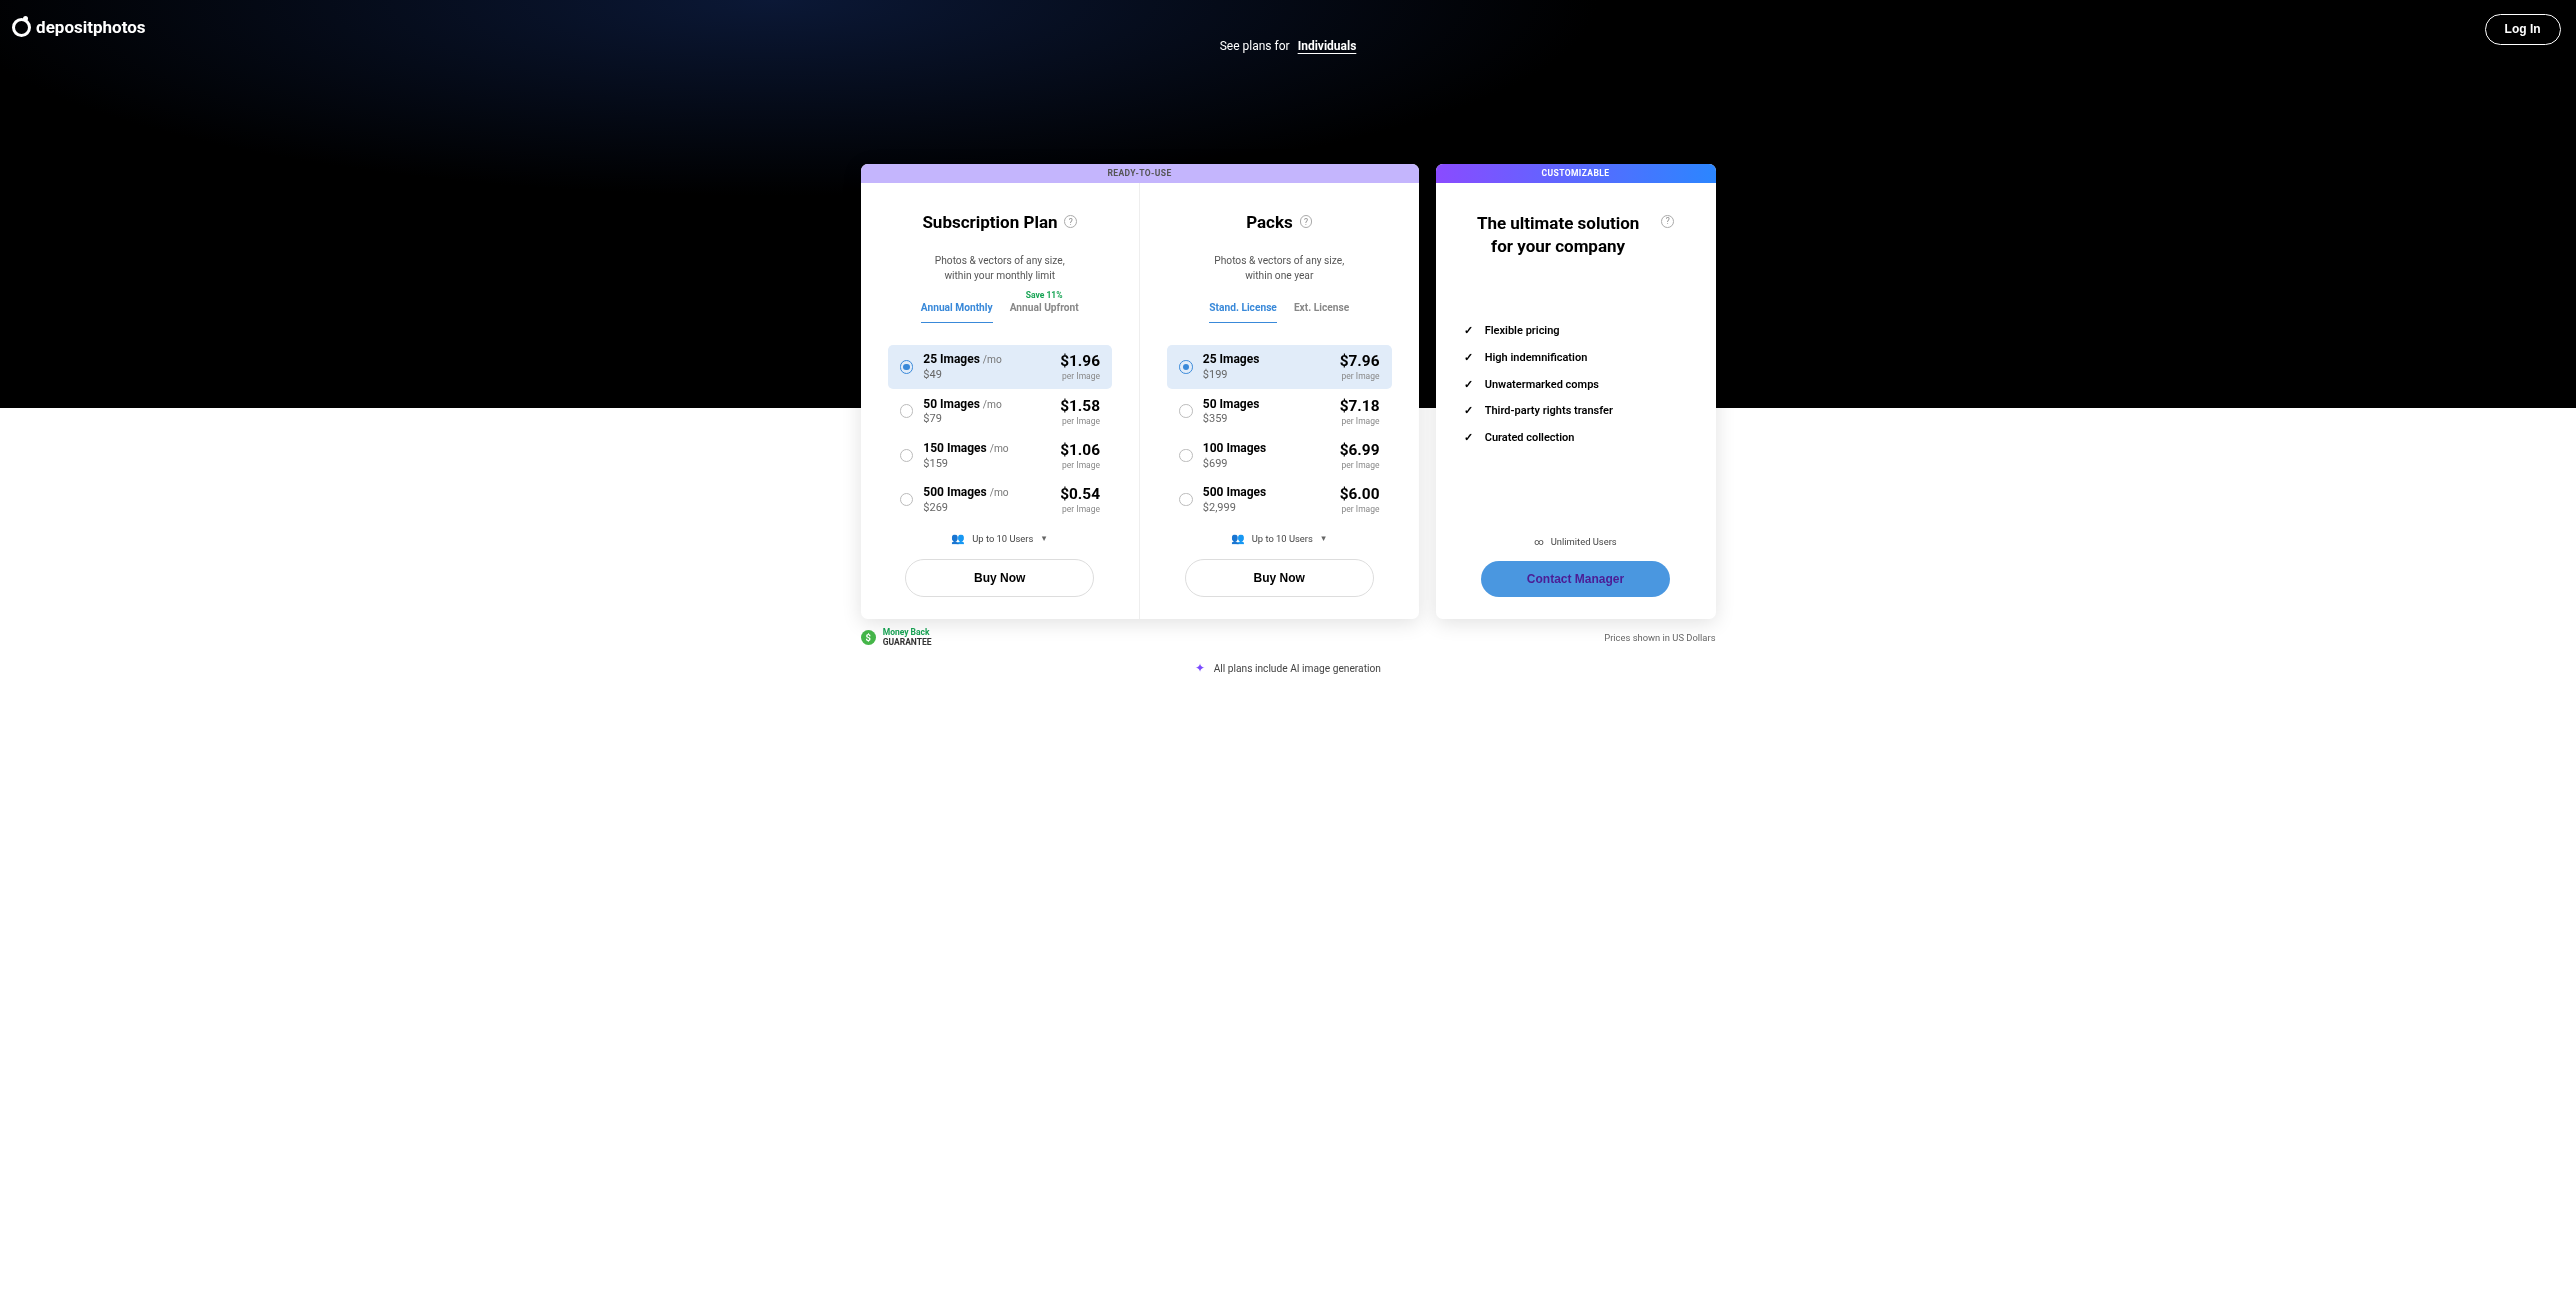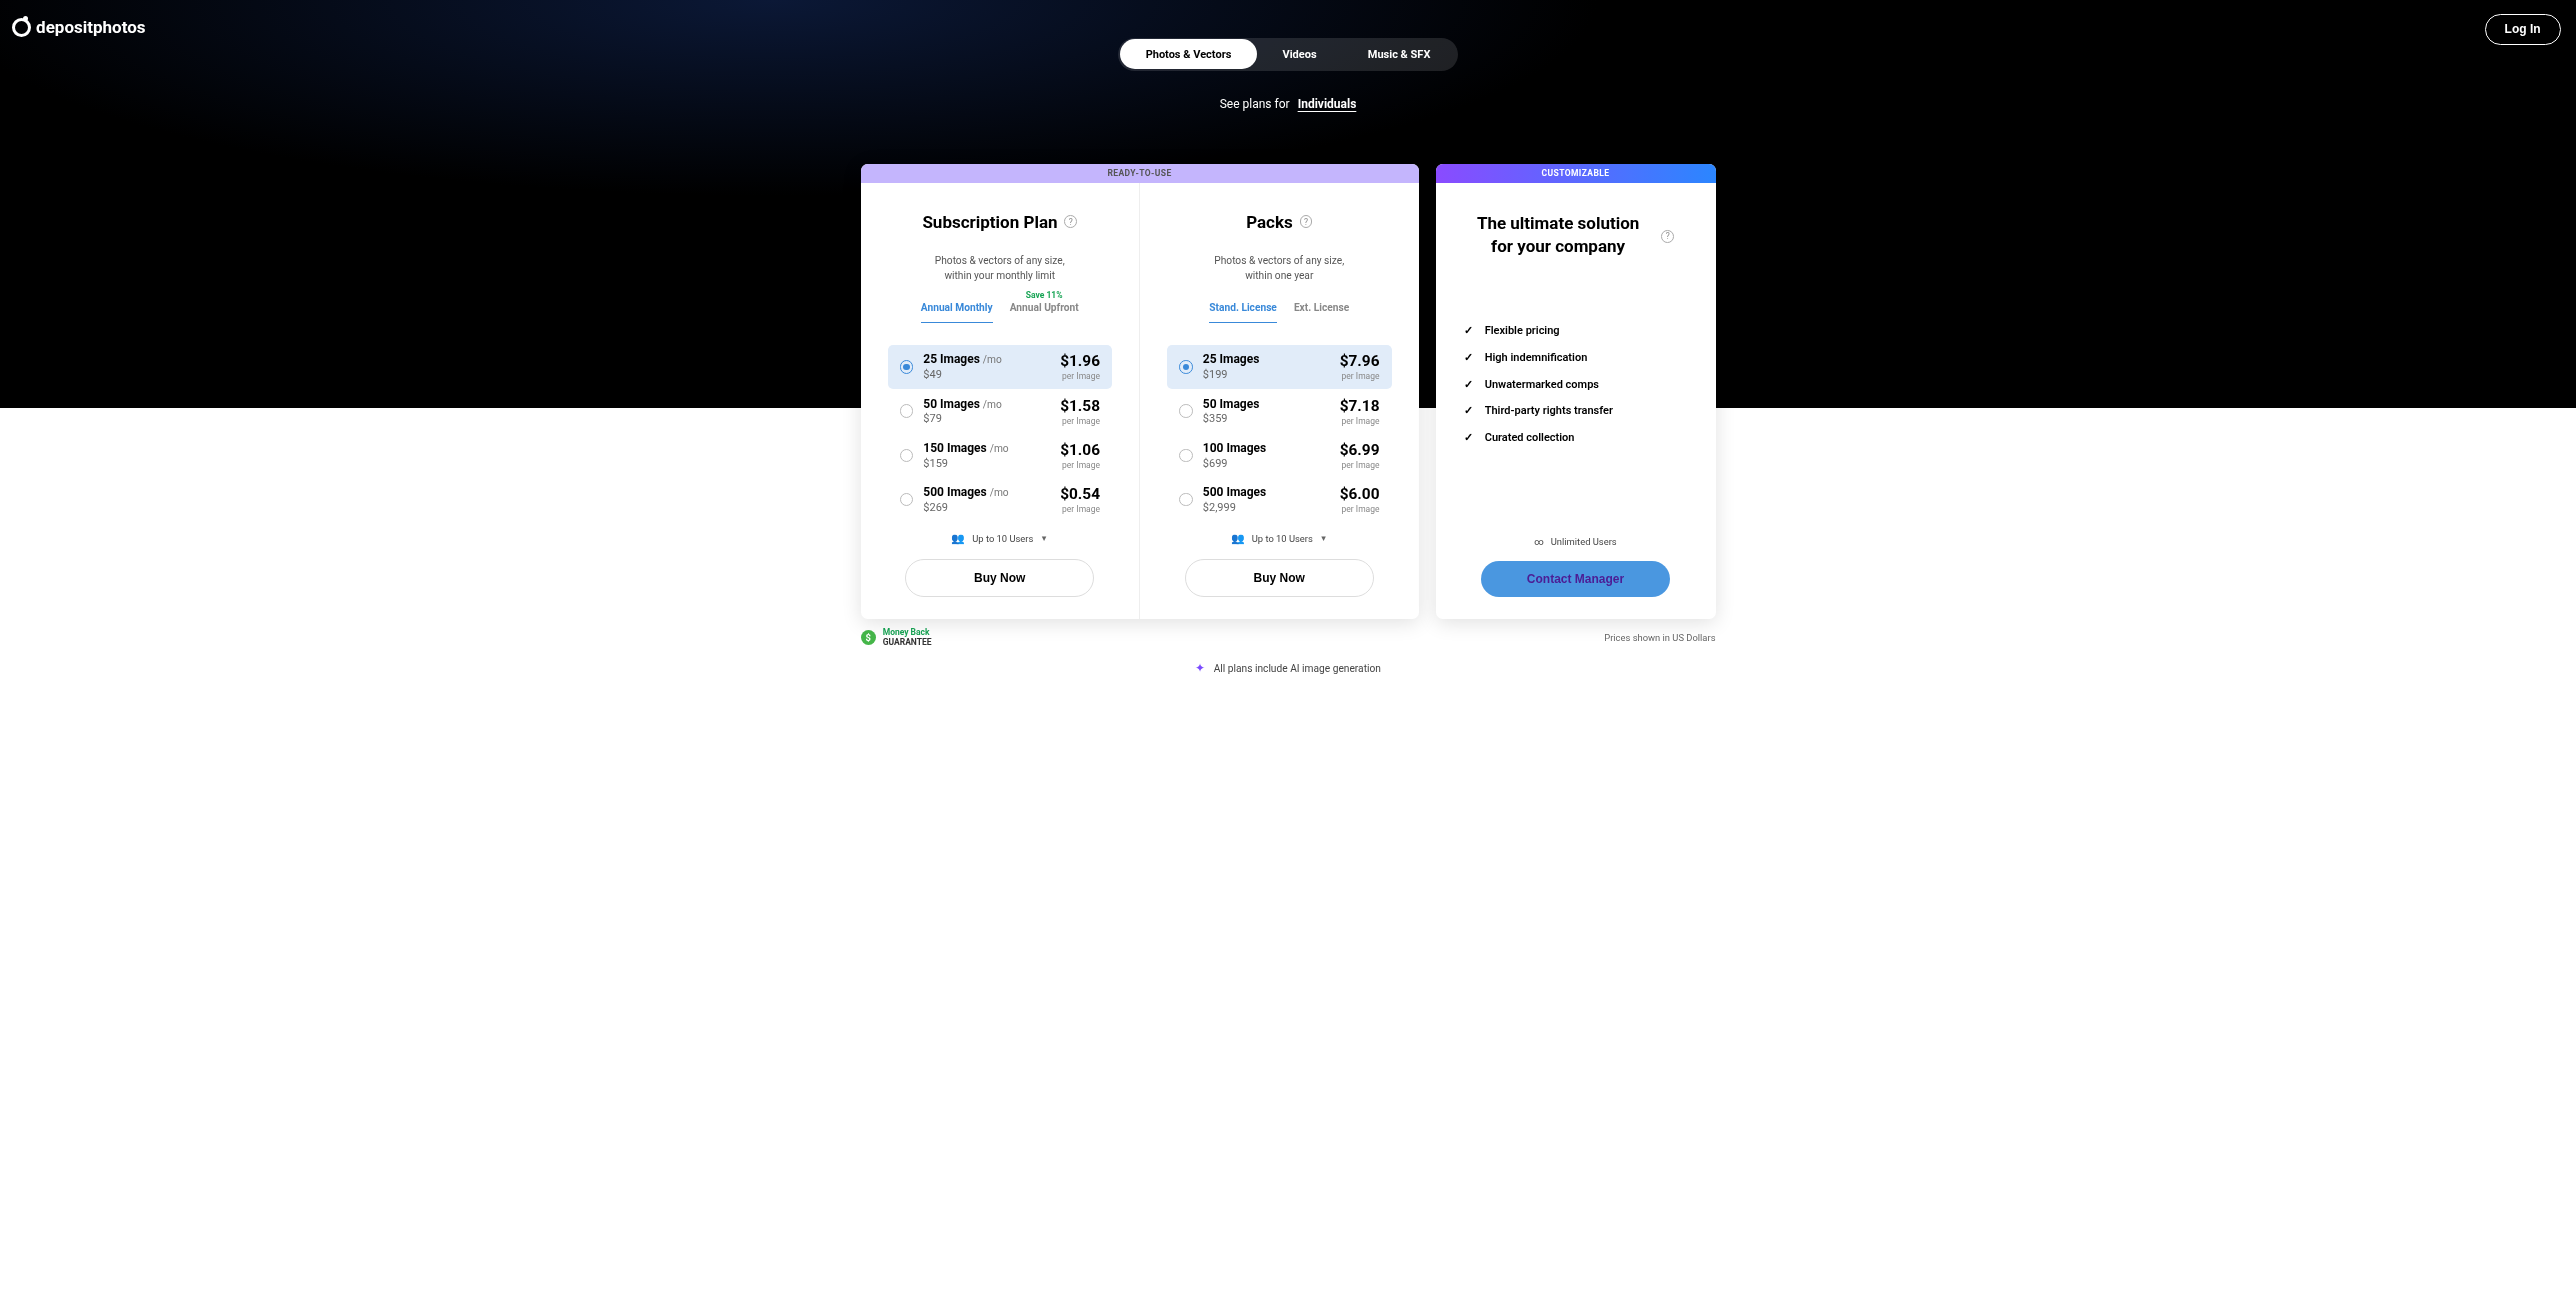--- a/index.html
+++ b/index.html
@@ -51,21 +51,21 @@
   .opt-name .mo { font-weight: 400; font-size: 10.2px; color: #777; }
   .opt-total { font-size: 11px; color: #666; margin-top: 1.7px; }
   .opt-right { text-align: right; }
   .opt-price { font-size: 15.4px; font-weight: 700; }
   .opt-per { font-size: 8.5px; color: #888; margin-top: 0.9px; }
   .users-row { display: flex; align-items: center; justify-content: center; gap: 6.8px; margin-top: 10.2px; font-size: 9.4px; color: #444; }
   .users-icon { font-size: 11px; }
   .chev { font-size: 7.7px; color: #666; }
   .buy-btn { display: block; margin: 13.6px auto 0; border: 0.9px solid #ddd; background: #fff; border-radius: 20.5px; padding: 11px 0; width: 189px; font-size: 12px; font-weight: 700; cursor: pointer; }
   .narrow .content { padding: 29px 27px 22px; flex: 1; display: flex; flex-direction: column; }
-  .ult-title { text-align: center; font-size: 17px; font-weight: 700; line-height: 1.35; display: flex; align-items: center; justify-content: center; gap: 22px; }
+  .ult-title { text-align: center; font-size: 17px; font-weight: 700; line-height: 1.35; display: flex; align-items: flex-start; justify-content: center; gap: 22px; }
   .features { list-style: none; margin-top: 67px; }
   .features li { display: flex; align-items: center; gap: 10.2px; font-size: 11px; font-weight: 600; margin-bottom: 13.6px; }
   .check { width: 12px; text-align: center; font-weight: 700; }
   .contact-btn { display: block; margin: 13.6px auto 0; background: #4a97e0; color: #4c1d95; border: none; border-radius: 20.5px; padding: 11px 0; width: 189px; font-size: 12px; font-weight: 700; cursor: pointer; }
   .unlimited-row { display: flex; align-items: center; justify-content: center; gap: 6.8px; font-size: 9.4px; color: #444; margin-top: auto; }
   .footer-row { max-width: 855px; margin: 8.5px auto 0; display: flex; align-items: center; }
   .mb { display: flex; align-items: center; gap: 6.8px; font-size: 8.5px; line-height: 1.2; }
   .mb-icon { width: 15.4px; height: 15.4px; background: #45b649; border-radius: 50%; display: flex; align-items: center; justify-content: center; color: #fff; font-size: 9.4px; font-weight: 700; }
   .mb .t1 { color: #17a454; font-weight: 700; }
   .mb .t2 { font-weight: 700; color: #333; }
@@ -75,27 +75,20 @@
 </style>
 </head>
 <body>
 
 <div class="hero">
   <div class="logo">
     <span class="logo-icon"></span>
     <span>depositphotos</span>
   </div>
   <button class="login-btn">Log In</button>
-  <div class="seg-tabs">
-    <div class="seg-wrap">
-      <div class="seg active">Photos &amp; Vectors</div>
-      <div class="seg">Videos</div>
-      <div class="seg">Music &amp; SFX</div>
-    </div>
-  </div>
   <div class="see-plans">
     <span>See plans for</span>
     <a href="#">Individuals</a>
   </div>
 </div>
 
 <div class="cards">
   <div class="card wide">
     <div class="banner ready">READY-TO-USE</div>
     <div class="card-cols">

